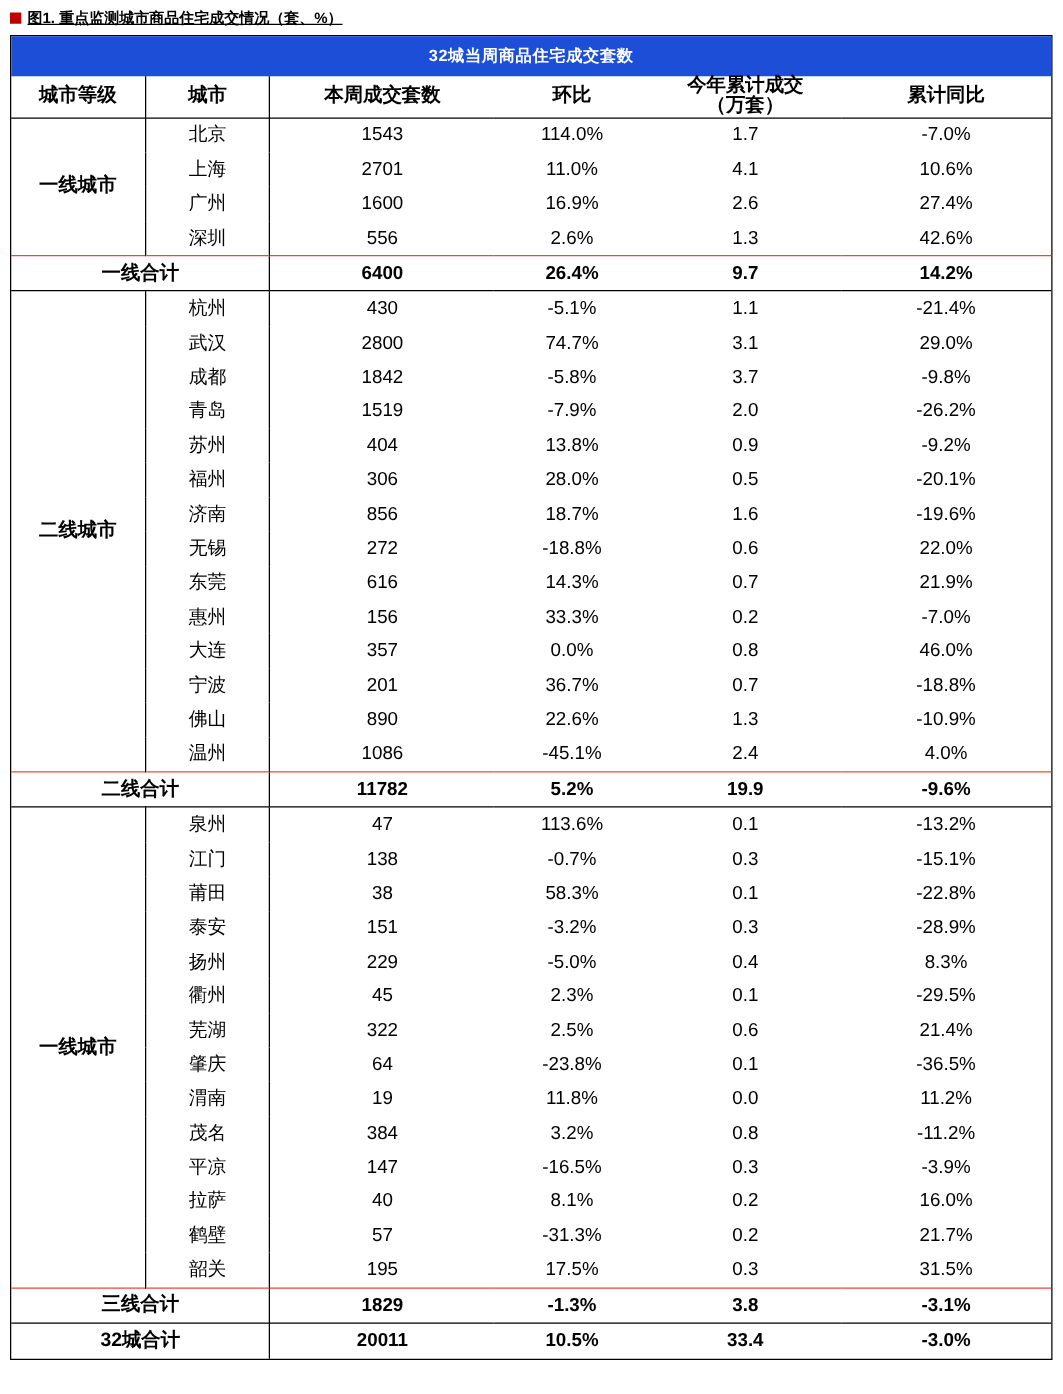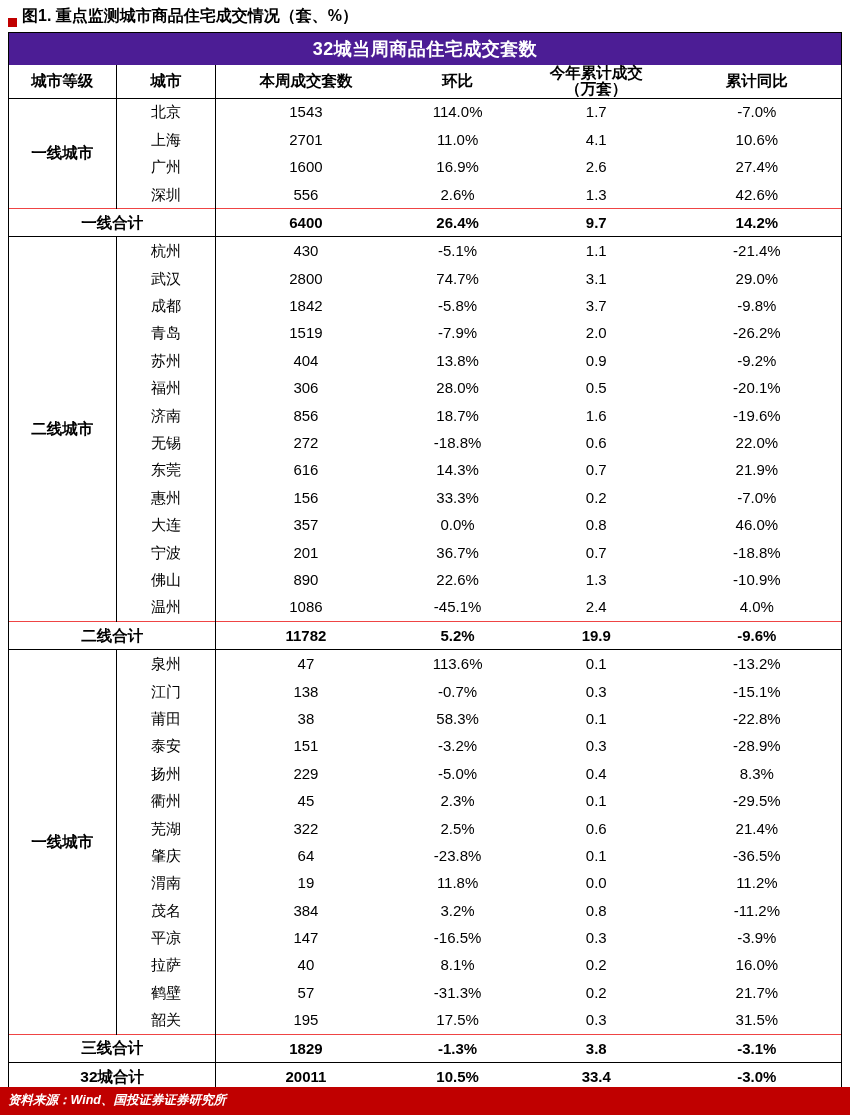--- a/index.html
+++ b/index.html
@@ -11,25 +11,26 @@
     position:relative;
   }
   .page{
     width:850px;height:1115px;
     box-sizing:border-box;
     display:flex;flex-direction:column;
     position:relative;
   }
   
   .caption{
-    display:flex;align-items:flex-end;
+    display:flex;align-items:center;
     padding:6px 8px 5px 8px;
-    font-size:16px;
+    font-size:12px;
     font-weight:bold;
     color:#000;
+    text-decoration:underline;
   }
   .caption .mark{
     display:inline-block;
     width:9px;height:9px;
     background:#c00000;
     margin-right:5px;
     flex:0 0 auto;
   }
   
   .tablewrap{
@@ -48,24 +49,24 @@
   }
   td,th{
     font-size:15px;
     text-align:center;
     vertical-align:middle;
     padding:0;
     height:27.4px;
     line-height:1.05;
   }
   .title-row td{
-    background:#4c1d95;
+    background:#1d4ed8;
     color:#fff;
     font-weight:bold;
-    font-size:18px;
+    font-size:13px;
     height:32px;
     letter-spacing:.5px;
   }
   .head-row th{
     font-weight:bold;
     font-size:15.5px;
     height:32px;
     border-bottom:1px solid #000;
     padding:0 2px;
   }
@@ -404,14 +405,13 @@
             <td class="sum-label" colspan="2">32城合计</td>
             <td>20011</td>
             <td>10.5%</td>
             <td>33.4</td>
             <td>-3.0%</td>
           </tr>
         </tbody>
     </table>
   </div>
 
-  <div class="source">资料来源：Wind、国投证券证券研究所</div>
 </div>
 
 </body></html>

